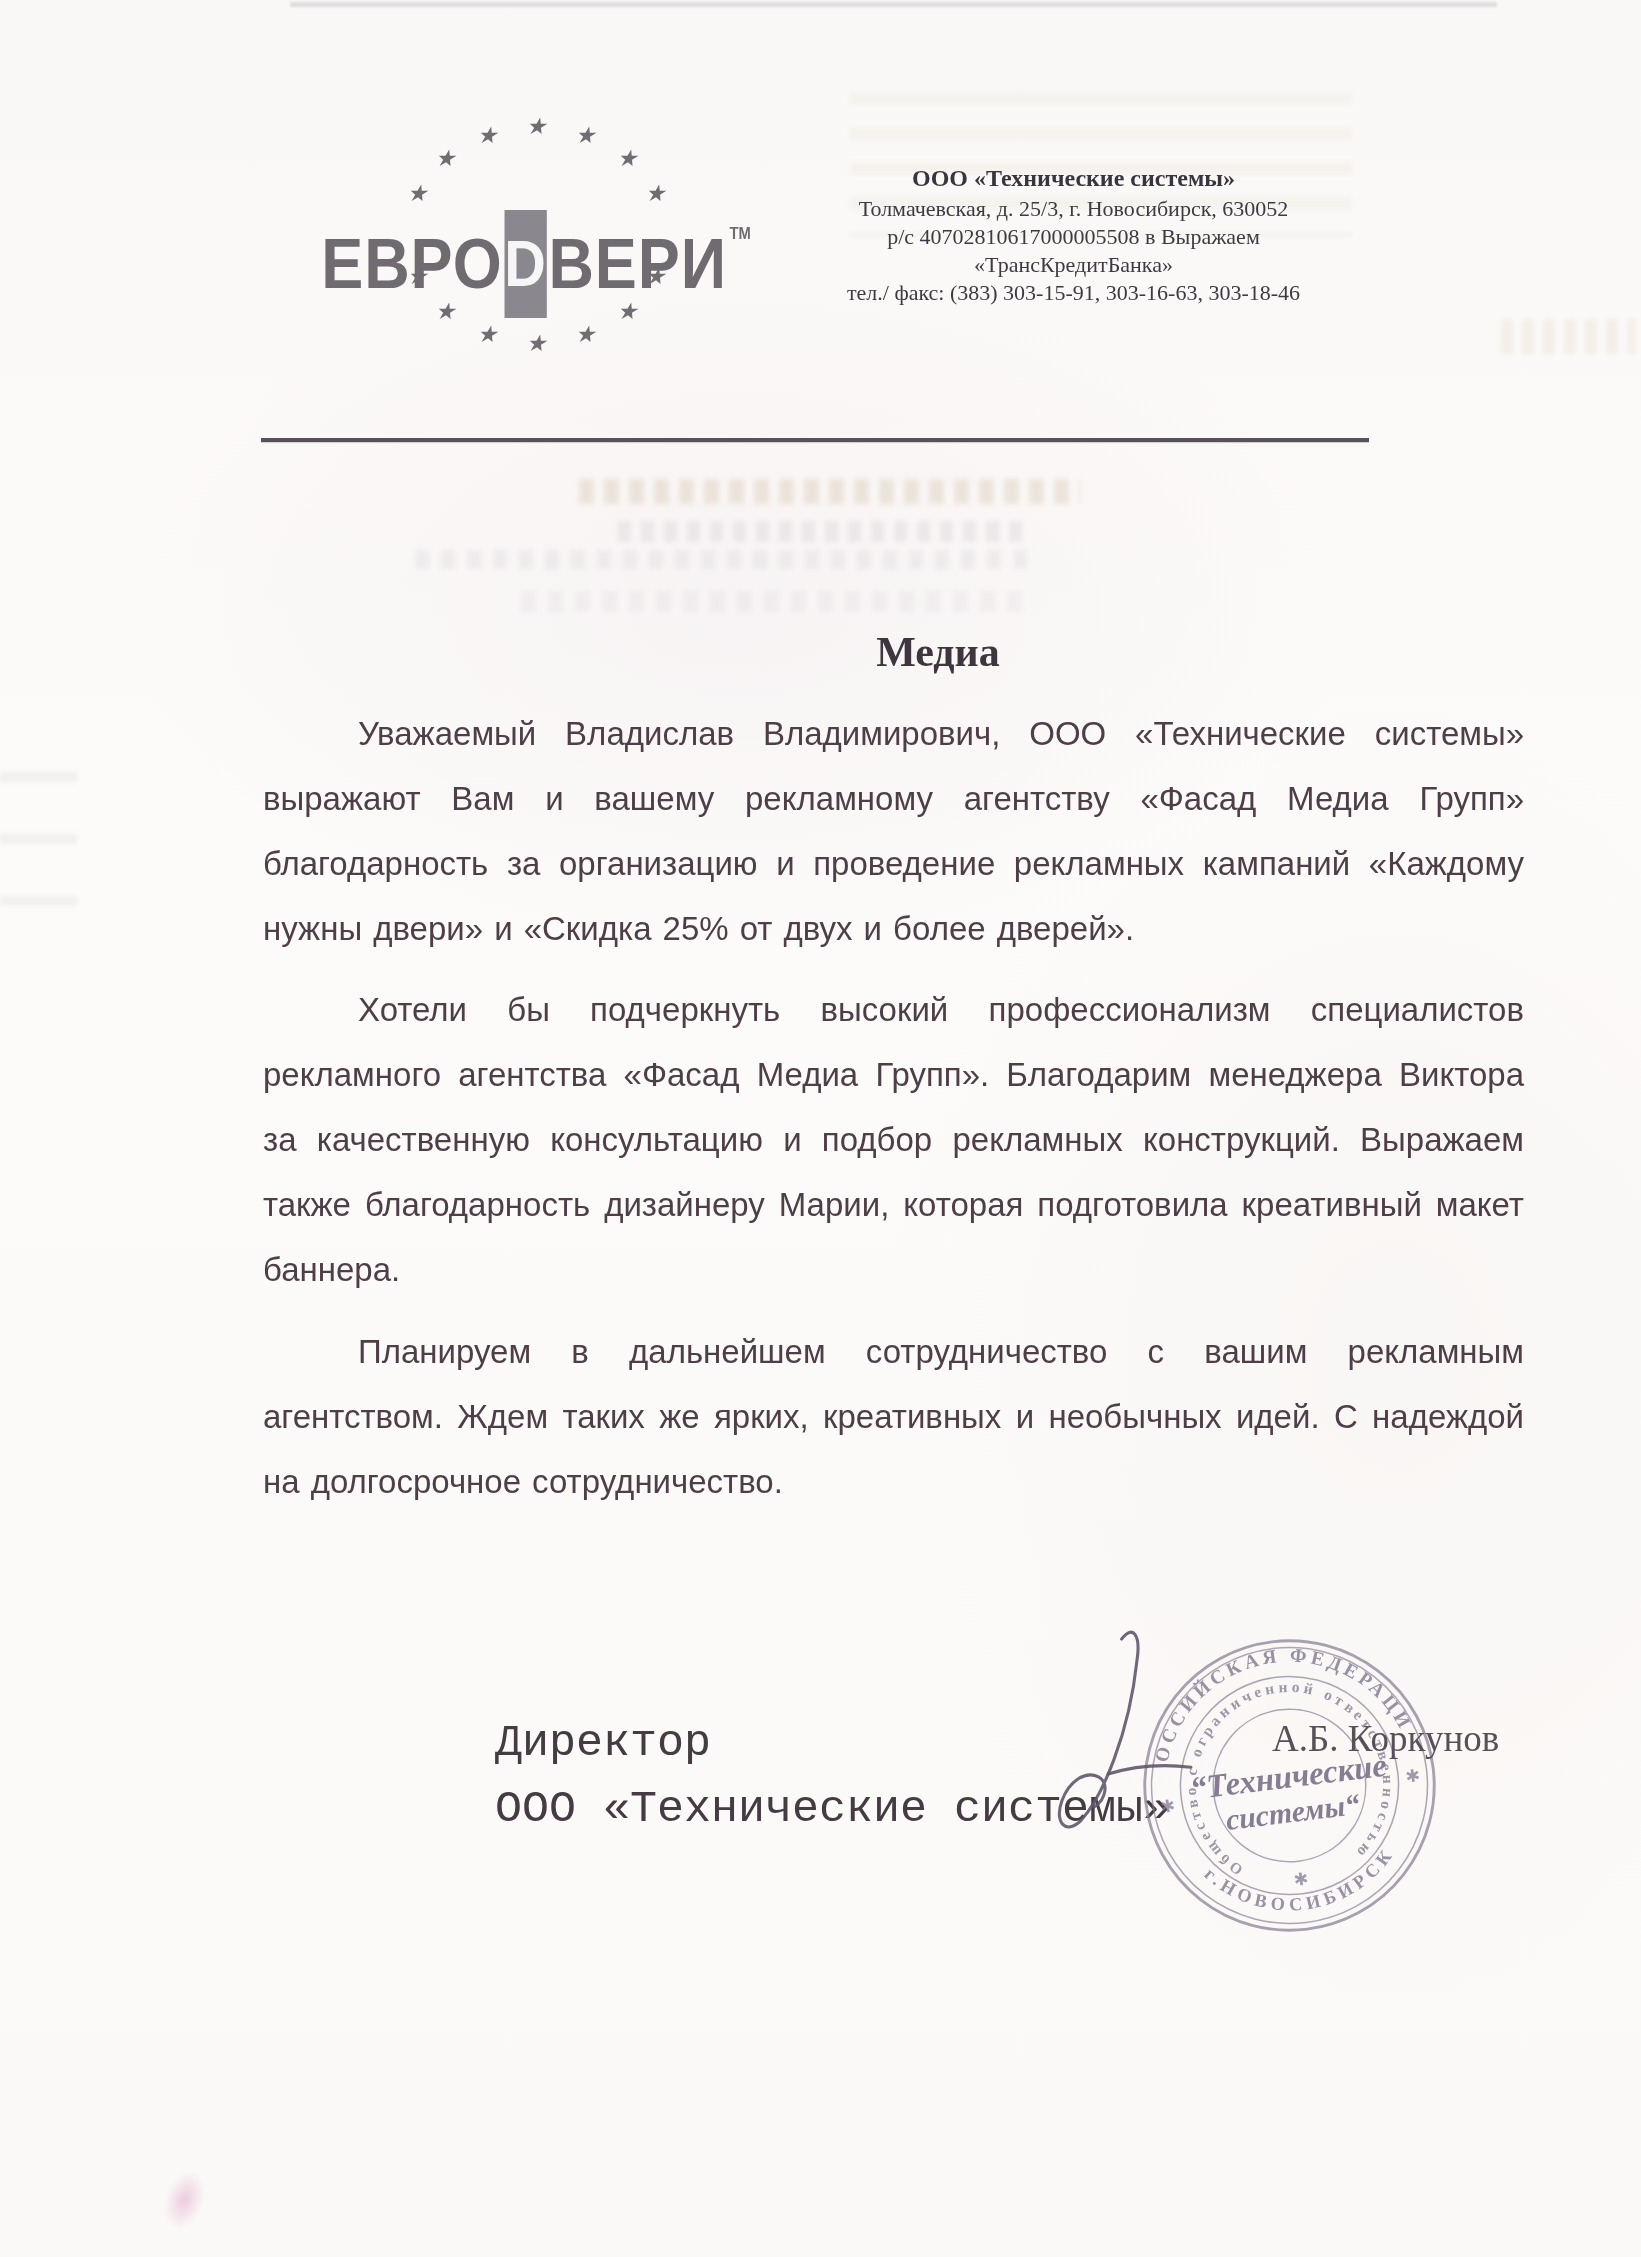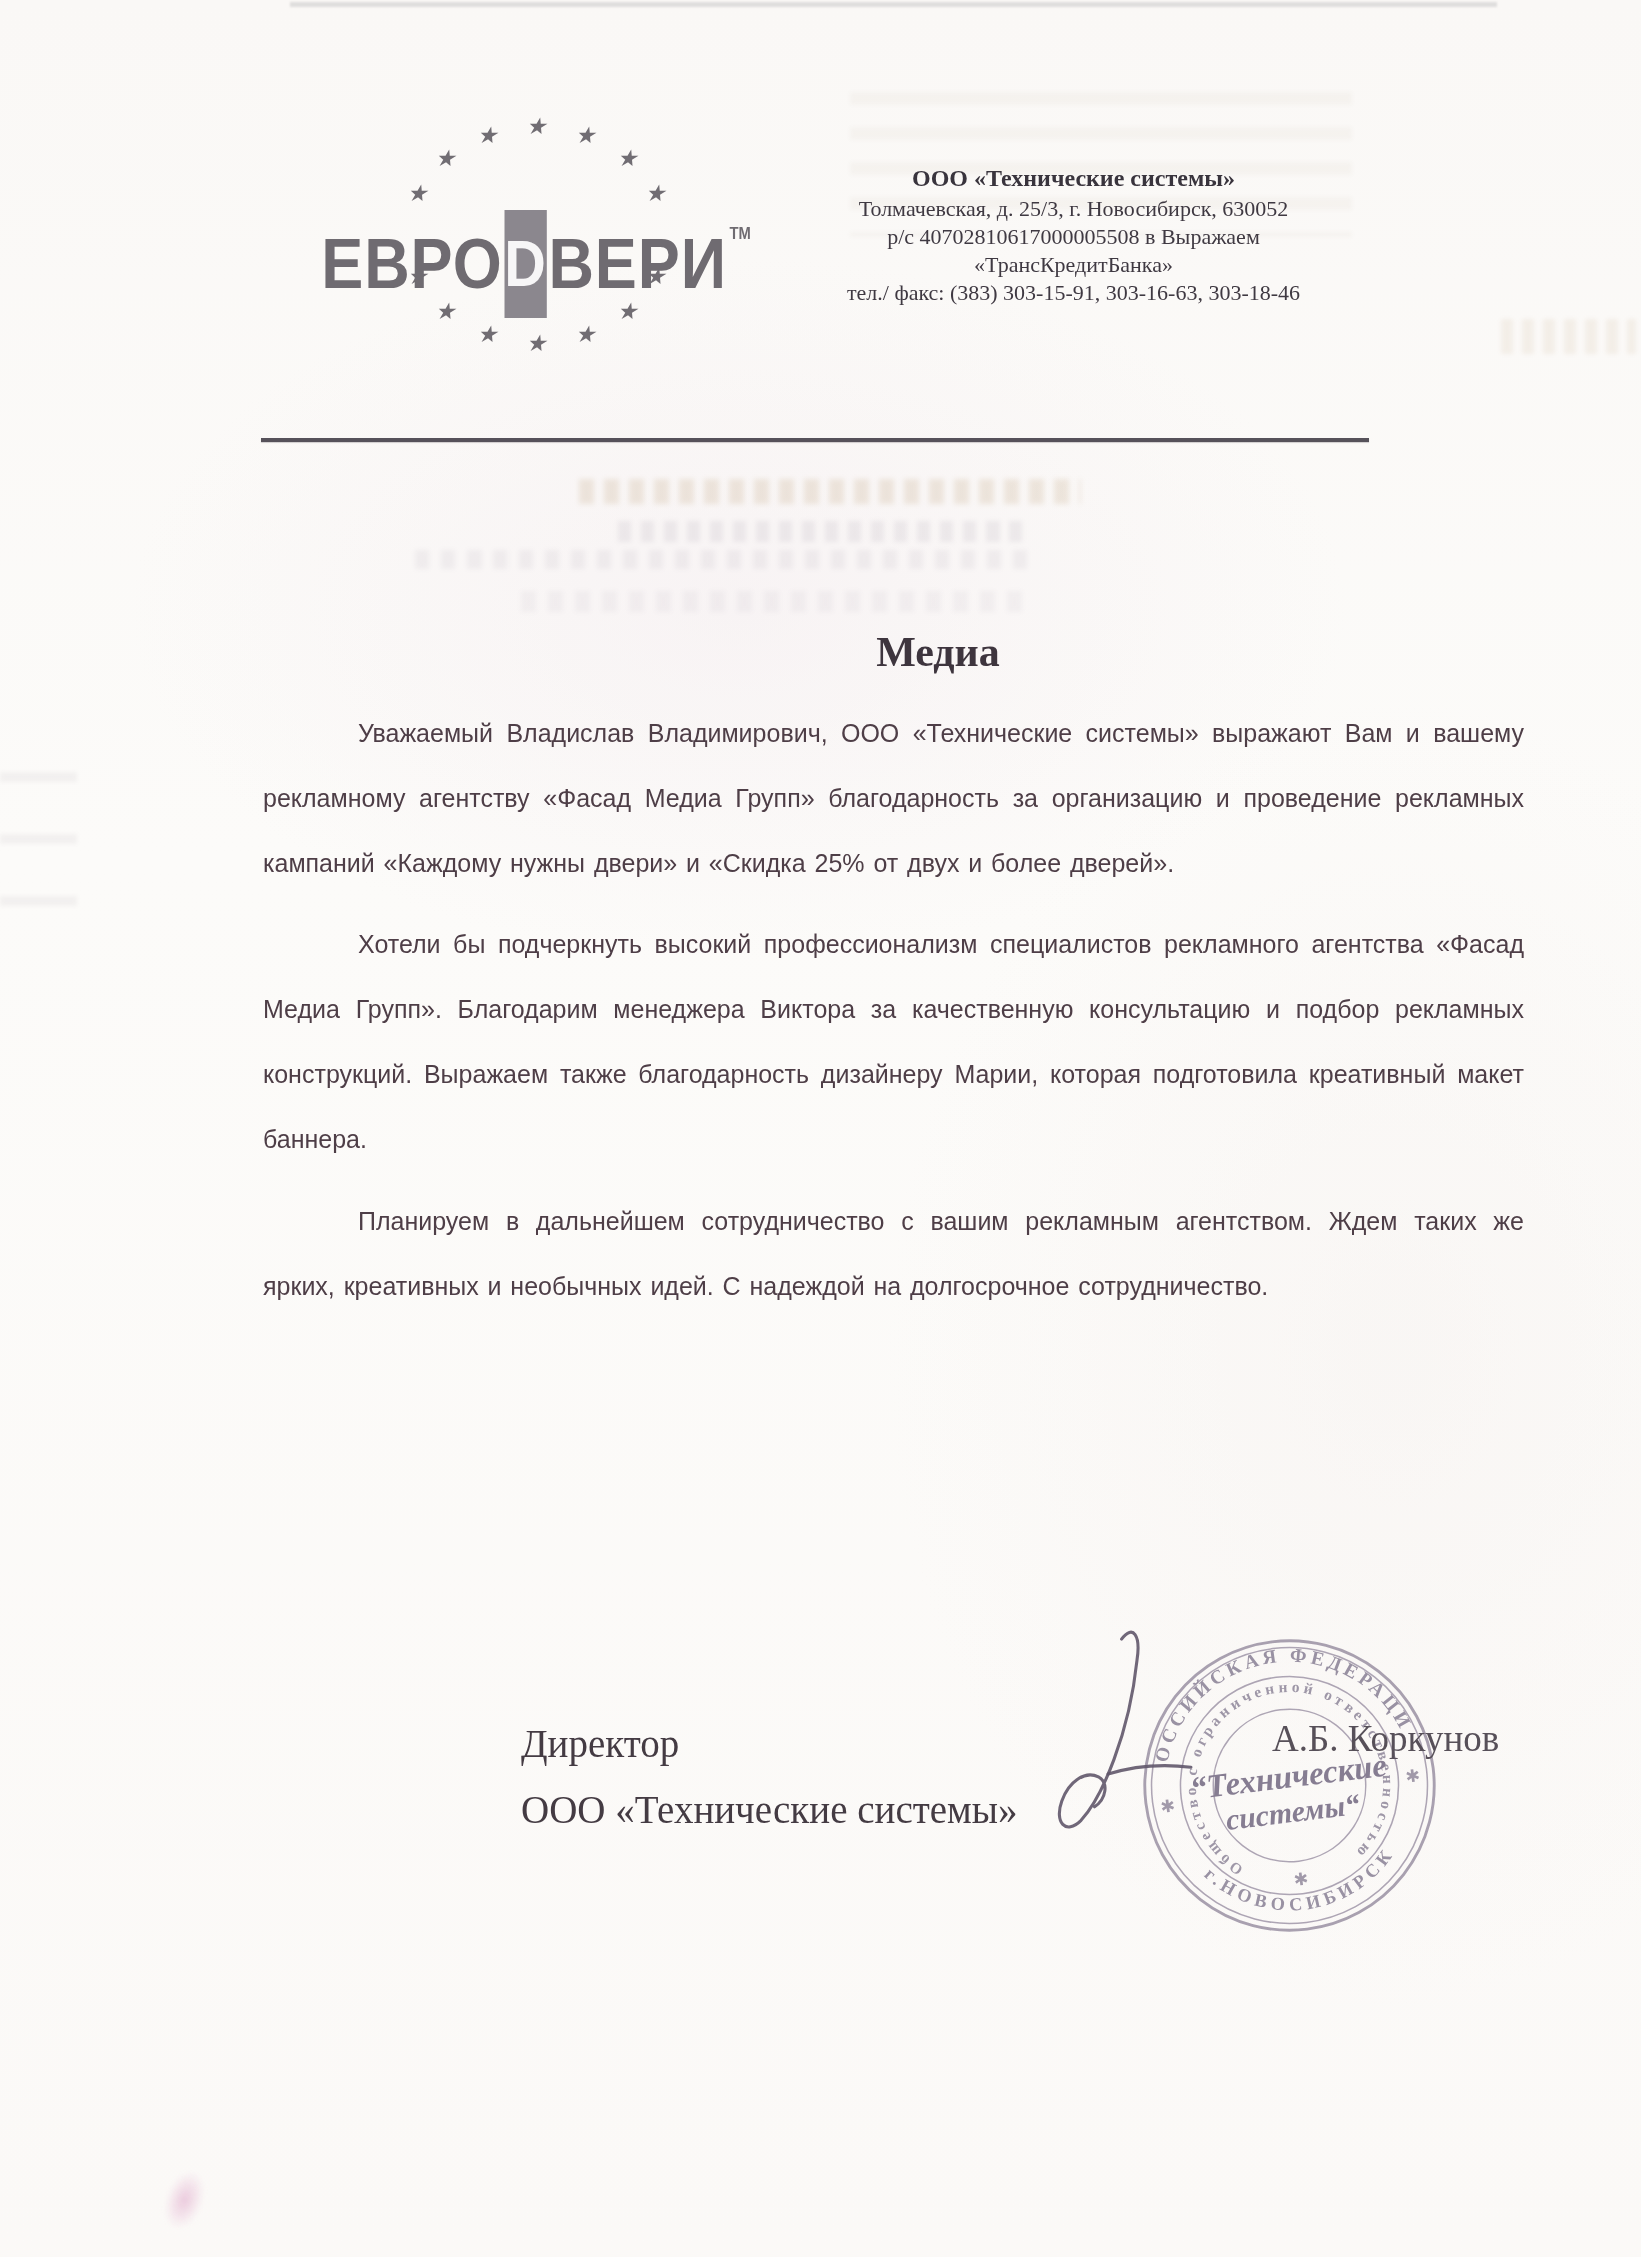--- a/index.html
+++ b/index.html
@@ -20,25 +20,25 @@
   .tm{font-size:16.4px;font-weight:bold;align-self:flex-start;margin-top:13.5px;margin-left:2.9px;letter-spacing:0;}
   .company-info{position:absolute;left:753px;top:164px;width:641px;text-align:center;
     font-family:"Liberation Serif",serif;font-size:22px;line-height:28px;color:#3f3942;}
   .company-info .ci-bold{font-size:24px;font-weight:bold;margin-bottom:2.9px;color:#39343d;}
   .rule{position:absolute;left:261px;top:438px;width:1108px;height:3.9px;background:#45404a;
     box-shadow:0 1px 1px rgba(60,50,60,.25);opacity:.9;}
   
   .title{position:absolute;left:938px;top:628px;transform:translateX(-50%);margin:0;
     font-family:"Liberation Serif",serif;font-weight:bold;font-size:42px;color:#3e353e;}
   .body-text{position:absolute;left:263px;top:701px;width:1261px;
-    font-size:25px;line-height:65px;color:#4e3e47;text-align:justify;word-spacing:1.9px;}
+    font-size:33px;line-height:65px;color:#4e3e47;text-align:justify;word-spacing:1.9px;}
   .body-text p{margin:0 0 16.4px 0;text-indent:95px;}
   
-  .signoff{position:absolute;left:521px;top:1711px;font-family:Liberation Serif, serif;
-    font-size:39px;line-height:66px;color:#443b43;}
+  .signoff{position:absolute;left:495px;top:1711px;font-family:Liberation Mono, monospace;
+    font-size:45px;line-height:66px;color:#443b43;}
   .signer-name{position:absolute;left:1244px;top:1717px;font-family:"Liberation Serif",serif;
     font-size:37px;color:#575059;z-index:3;white-space:nowrap;margin-left:28px;}
   
   .sig{position:absolute;left:1004px;top:1610px;z-index:4;}
   .sig path{fill:none;stroke:#60566a;stroke-width:3.2;stroke-linecap:round;opacity:.9;}
   .stamp{position:absolute;left:1139px;top:1635px;width:301px;height:301px;z-index:2;
     transform:rotate(-7deg);opacity:.88;}
   .c1{fill:none;stroke:#8d8298;stroke-width:3;opacity:.85;}
   .c2{fill:none;stroke:#8d8298;stroke-width:1.6;opacity:.8;}
   .st-outer{font-family:"Liberation Serif",serif;font-weight:bold;font-size:20px;fill:#837a90;

